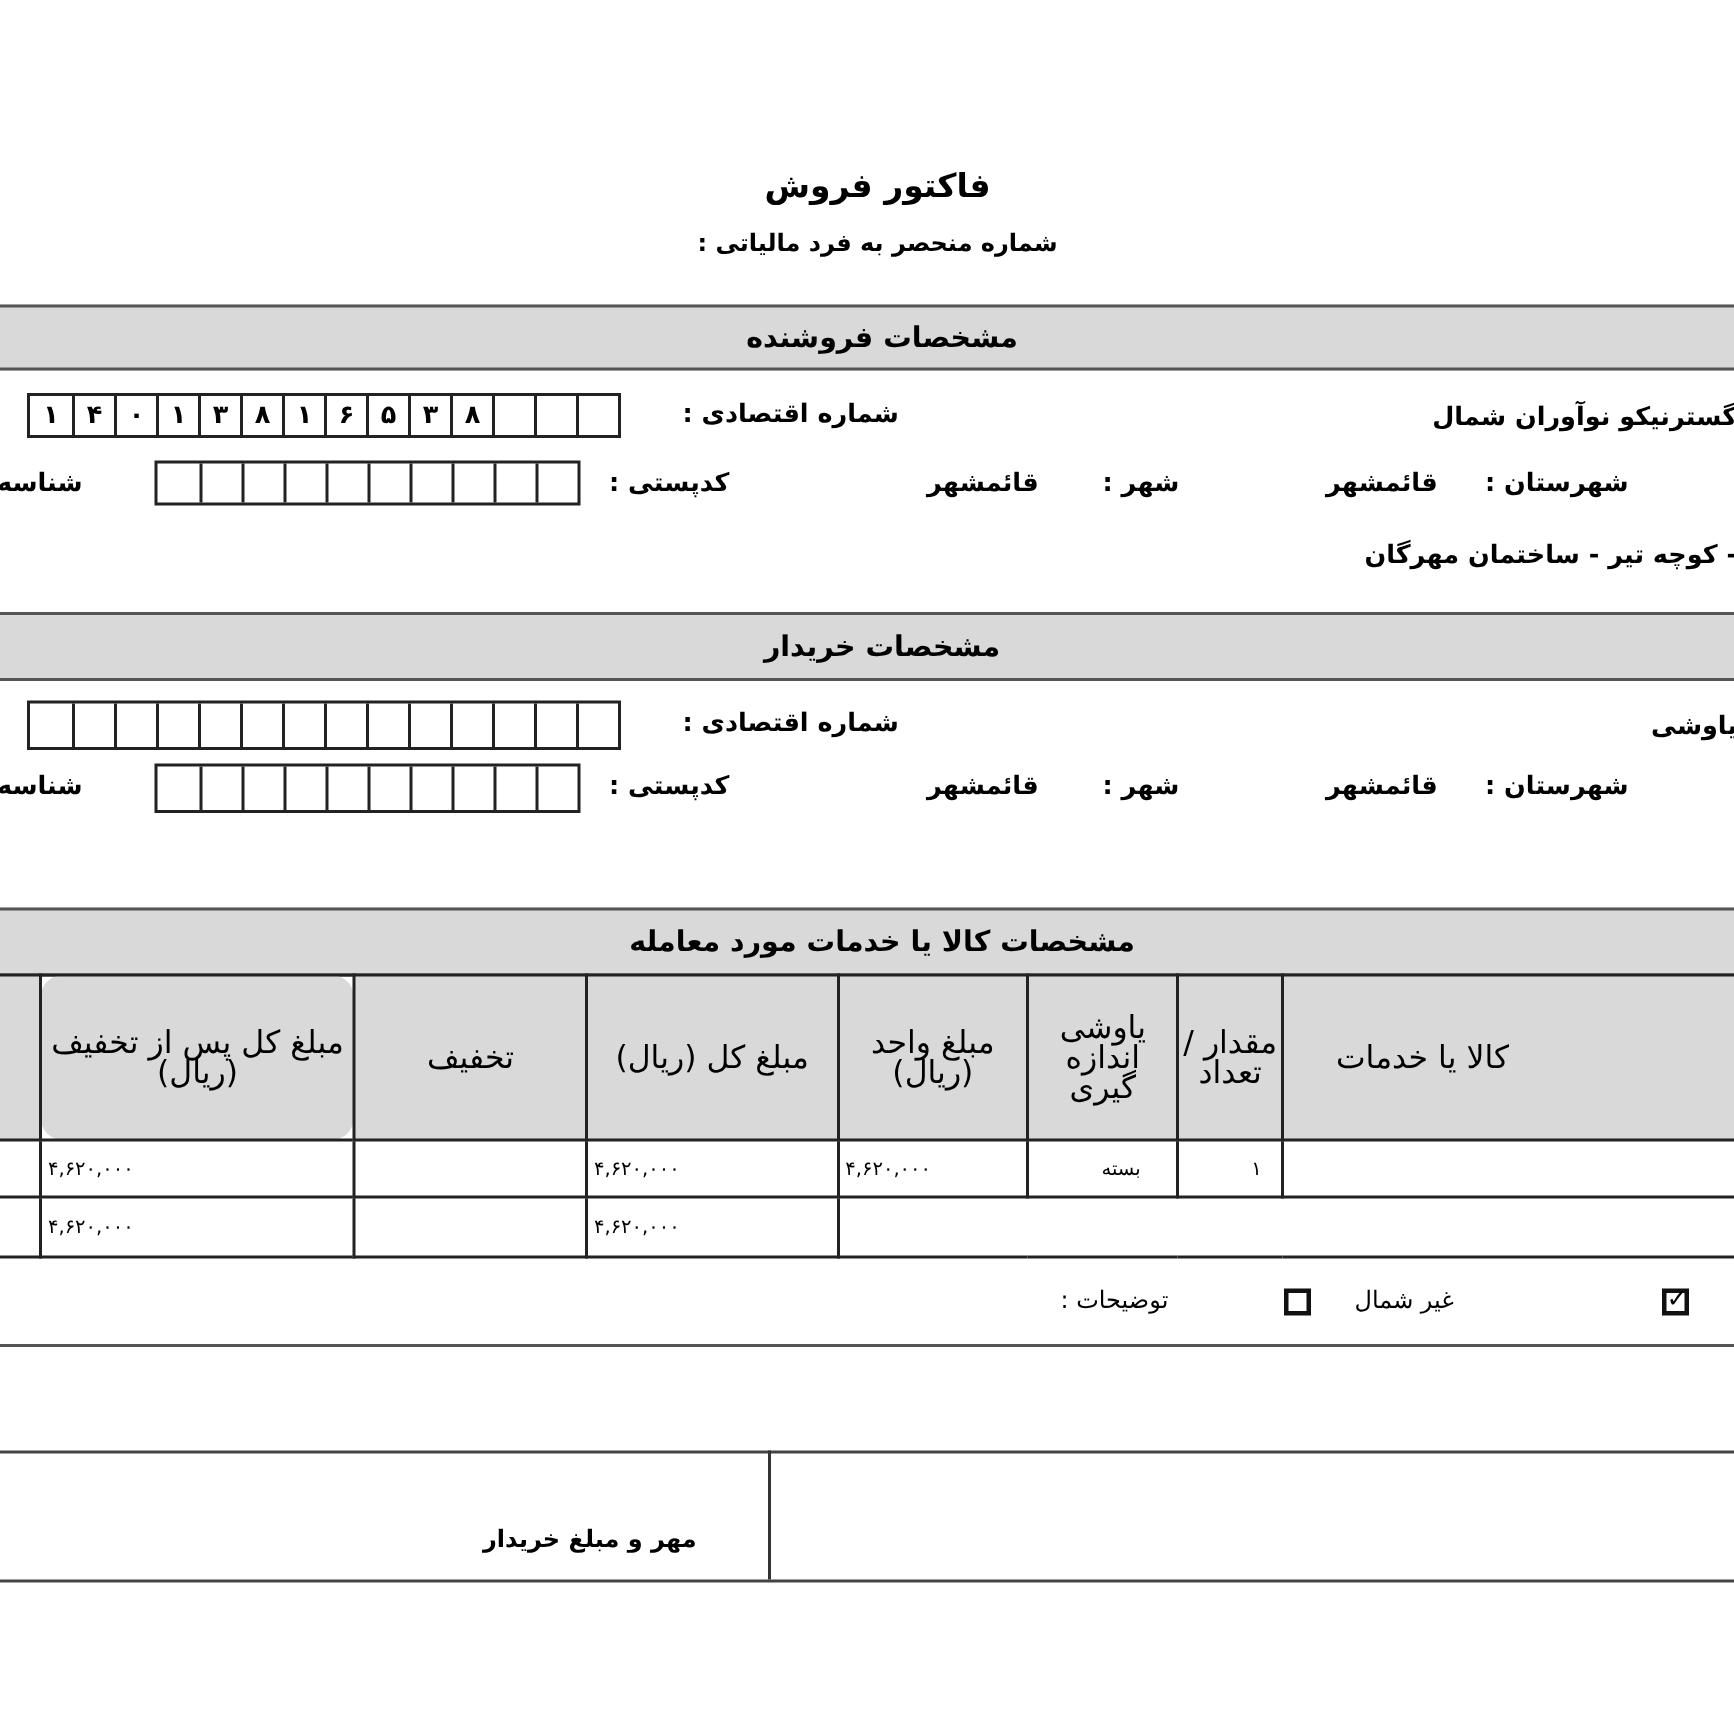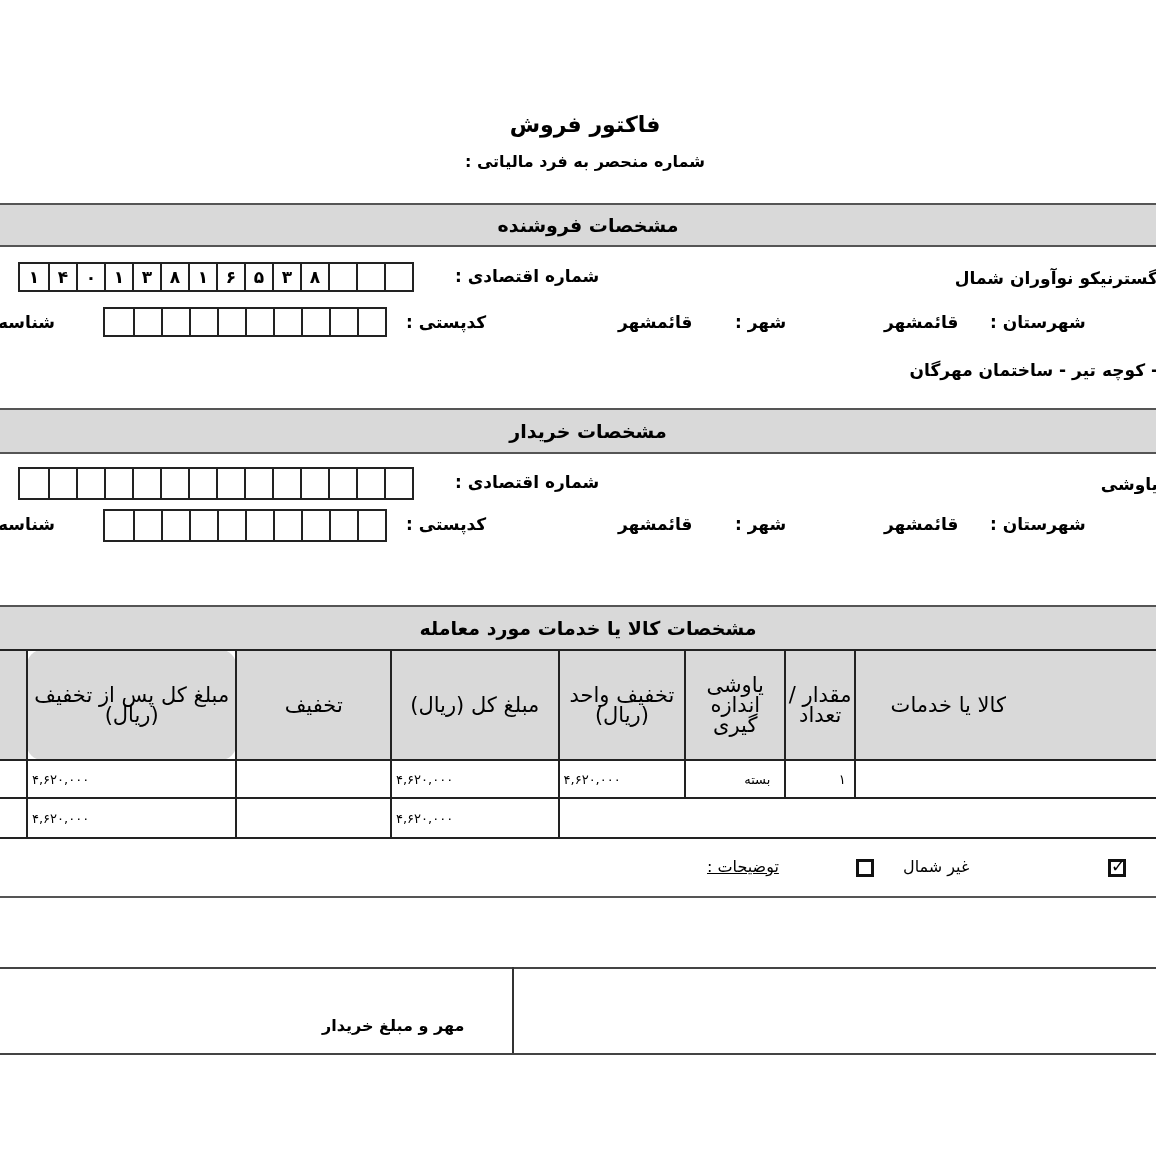--- a/index.html
+++ b/index.html
@@ -34,21 +34,21 @@
       border-collapse: collapse; direction: rtl;
     }
     table.items th, table.items td { border: 2px solid #222; }
     table.items th {
       background: #d9d9d9; font-weight: normal; font-size: 21px;
       line-height: 20px; height: 108px; padding: 0 2px; text-align: center; vertical-align: middle;
     }
     table.items td {
       height: 36px; font-size: 13px; padding: 0 4px; direction: ltr; text-align: left;
     }
-    table.items td.c { text-align: center; padding-left: 48px; }
+    table.items td.c { text-align: left; padding-left: 48px; }
     .note-row { left: -2px; width: 1170px; top: 842px; height: 54px; border-bottom: 2px solid #555; }
     .chk { width: 18px; height: 18px; border: 3px solid #111; box-sizing: border-box; position: absolute; }
     .sign-area { left: -2px; width: 1170px; top: 967px; height: 84px; border-top: 2px solid #444; border-bottom: 2px solid #444; }
     .sign-divider { left: 512px; top: 967px; width: 2px; height: 86px; background: #333; }
   </style>
 </head>
 <body>
 
 <div class="abs title rtl">فاکتور فروش</div>
 <div class="abs subtitle rtl">شماره منحصر به فرد مالیاتی :</div>
@@ -154,21 +154,21 @@
     <col style="width:168px">
     <col style="width:155px">
     <col style="width:210px">
     <col style="width:28px">
   </colgroup>
   <thead>
     <tr>
       <th style="text-align:right; padding-right:170px;"><span class="rtl">کالا یا خدمات</span></th>
       <th style="white-space:normal;"><span>مقدار / تعداد</span></th>
       <th style="white-space:normal;"><span>یاوشی اندازه گیری</span></th>
-      <th style="white-space:normal;"><span>تخفیف واحد (ریال)</span></th>
+      <th style="white-space:normal;"><span>مبلغ واحد (ریال)</span></th>
       <th style="white-space:normal;"><span>مبلغ کل (ریال)</span></th>
       <th><span>تخفیف</span></th>
       <th style="white-space:normal;border-radius:15px;"><span>مبلغ کل پس از تخفیف (ریال)</span></th>
       <th></th>
     </tr>
   </thead>
   <tbody>
     <tr>
       <td></td>
       <td class="c">۱</td>
@@ -188,17 +188,17 @@
     </tr>
   </tbody>
 </table>
 
 <div class="abs note-row"></div>
 <div class="chk" style="left:1108px; top:859px;">
   <span style="position:absolute; left:0; top:-6px; font-size:17px; font-weight:bold;">✓</span>
 </div>
 <div class="abs rtl lbl-thin" style="left:903px; top:857px;">غیر شمال</div>
 <div class="chk" style="left:856px; top:859px;"></div>
-<div class="abs rtl lbl-thin" style="left:707px; top:857px;text-decoration:underline;">توضیحات :</div>
+<div class="abs rtl lbl-thin" style="left:707px; top:857px;">توضیحات :</div>
 
 <div class="abs sign-area"></div>
 <div class="abs sign-divider"></div>
 <div class="abs rtl lbl-thin" style="left:322px; top:1016px; font-weight:bold;">مهر و مبلغ خریدار</div>
 
 </body></html>

